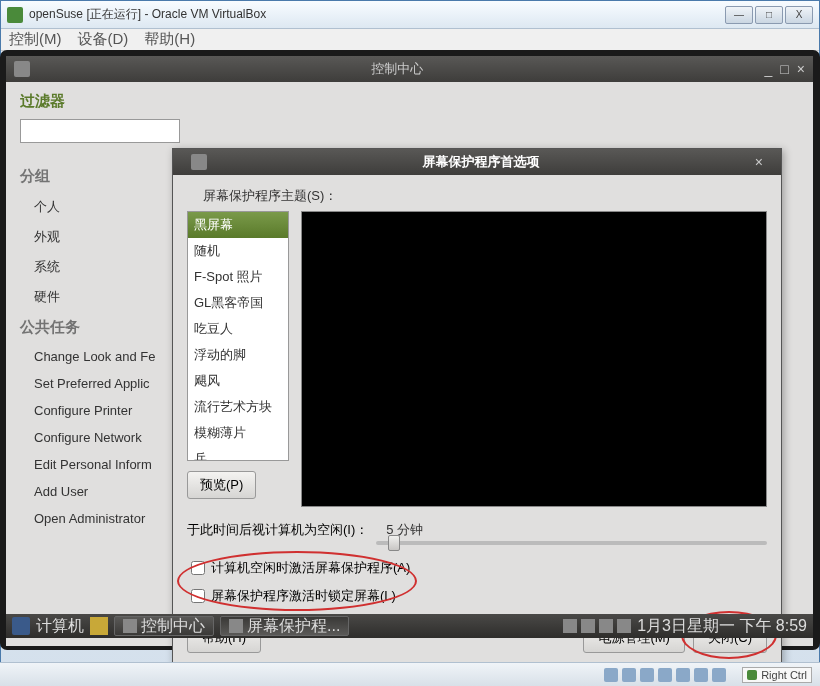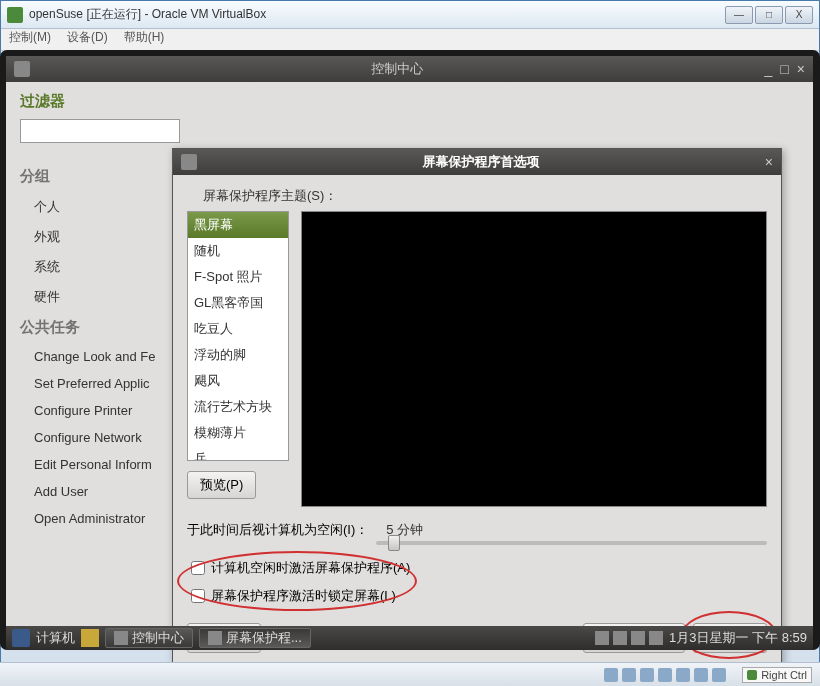--- a/index.html
+++ b/index.html
@@ -6,21 +6,21 @@
     body { width: 820px; height: 686px; background: #d4d0c8; overflow: hidden; position: relative; }
     
     
     .vbox-window { width: 820px; height: 686px; background: linear-gradient(to bottom, #e8f0f8, #d4e0ec); border: 1px solid #4a7aab; }
     .vbox-titlebar { height: 28px; background: linear-gradient(to bottom, #f8fcff, #dde8f2); display: flex; align-items: center; padding: 0 6px; border-bottom: 1px solid #b0c0d0; }
     .vbox-titlebar .vbox-icon { width: 16px; height: 16px; background: #4a8a3a; border-radius: 2px; margin-right: 6px; }
     .vbox-titlebar .title { font-size: 12px; color: #333; flex: 1; }
     .vbox-controls { display: flex; gap: 2px; }
     .vbox-btn { width: 28px; height: 18px; background: linear-gradient(to bottom, #f0f4f8, #cad6e2); border: 1px solid #8a9ab0; border-radius: 2px; display: flex; align-items: center; justify-content: center; font-size: 10px; color: #444; }
     
-    .vbox-menubar { height: 22px; background: #f0f0f0; display: flex; padding: 0 8px; gap: 16px; font-size: 12px; color: #555; border-bottom: 1px solid #ccc; }
+    .vbox-menubar { height: 22px; background: #f0f0f0; display: flex; align-items: center; padding: 0 8px; gap: 16px; font-size: 15px; color: #555; border-bottom: 1px solid #ccc; }
     .vbox-menubar span { cursor: default; }
     
     
     .guest { position: absolute; top: 50px; left: 0; width: 820px; height: 600px; background: #1a1a1a; border-radius: 7px; }
     
     
     .cc-window { position: absolute; top: 6px; left: 6px; width: 807px; height: 590px; background: #e0dfde; }
     .cc-titlebar { height: 26px; background: linear-gradient(to bottom, #595856, #3e3d3b); display: flex; align-items: center; justify-content: space-between; padding: 0 8px; color: #ccc; }
     .cc-titlebar .cc-icon { width: 16px; height: 16px; background: #888; border-radius: 2px; }
     .cc-titlebar .cc-title { font-size: 13px; color: #ccc; }
@@ -28,21 +28,21 @@
     
     .cc-body { display: flex; padding: 10px 14px; gap: 10px; height: calc(100% - 26px); }
     .cc-sidebar { width: 160px; }
     .cc-sidebar h3 { color: #5a7a2a; font-size: 15px; font-weight: bold; margin-bottom: 8px; }
     .cc-sidebar input { width: 100%; height: 24px; border: 1px solid #999; background: #fff; margin-bottom: 18px; padding: 2px 4px; }
     .cc-section h3 { color: #737373; font-size: 15px; margin-bottom: 6px; margin-top: 6px; }
     .cc-section .item { padding: 6px 0 6px 14px; font-size: 13px; color: #333; cursor: default; white-space: nowrap; overflow: hidden; }
     
     
     .ss-dialog { position: absolute; top: 98px; left: 172px; width: 610px; height: 536px; background: #e0dfde; border: 1px solid #555; box-shadow: 2px 2px 8px rgba(0,0,0,0.3); }
-    .ss-titlebar { height: 26px; background: linear-gradient(to bottom, #595856, #3e3d3b); display: flex; align-items: center; justify-content: space-between; padding: 0 8px; }
+    .ss-titlebar { height: 26px; background: linear-gradient(to bottom, #595856, #3e3d3b); display: flex; align-items: center; justify-content: space-between; padding: 0 18px; }
     .ss-titlebar .ss-icon { width: 16px; height: 16px; background: #888; border-radius: 2px; }
     .ss-titlebar .ss-title { color: #fff; font-size: 13px; font-weight: bold; }
     .ss-titlebar .ss-close { color: #ccc; font-size: 14px; cursor: default; }
     
     .ss-body { padding: 12px 14px; }
     .ss-label { font-size: 13px; color: #333; margin-bottom: 6px; margin-left: 16px; }
     .ss-top { display: flex; gap: 12px; }
     .ss-list-wrap { width: 102px; }
     .ss-list { width: 102px; height: 250px; background: #fff; border: 1px solid #999; overflow-y: scroll; font-size: 13px; }
     .ss-list::-webkit-scrollbar { width: 14px; }
@@ -64,21 +64,21 @@
     .ss-check-row { display: flex; align-items: center; gap: 6px; font-size: 13px; margin-bottom: 10px; padding-left: 4px; }
     .ss-check-row input { width: 14px; height: 14px; }
     .red-ellipse-1 { position: absolute; left: -10px; top: -8px; width: 240px; height: 60px; border: 2px solid #d03030; border-radius: 50%; pointer-events: none; }
     
     .ss-buttons { display: flex; justify-content: space-between; margin-top: 18px; }
     .ss-buttons .right-group { display: flex; gap: 8px; position: relative; }
     .ss-btn { padding: 5px 14px; background: linear-gradient(to bottom, #f4f3f1, #d6d5d3); border: 1px solid #999; border-radius: 3px; font-size: 13px; cursor: default; }
     .red-ellipse-2 { position: absolute; right: -10px; top: -12px; width: 96px; height: 48px; border: 2px solid #d03030; border-radius: 50%; pointer-events: none; }
     
     
-    .taskbar { position: absolute; bottom: 0; left: 6px; width: 807px; height: 24px; background: linear-gradient(to bottom, #4a4947, #2e2d2b); display: flex; align-items: center; padding: 0 6px; gap: 6px; color: #ddd; font-size: 13px; }
+    .taskbar { position: absolute; bottom: 12px; left: 6px; width: 807px; height: 24px; background: linear-gradient(to bottom, #4a4947, #2e2d2b); display: flex; align-items: center; padding: 0 6px; gap: 6px; color: #ddd; font-size: 16px; }
     .task-launcher { width: 18px; height: 18px; background: #3a5a8a; border-radius: 2px; }
     .task-item { display: flex; align-items: center; gap: 4px; padding: 2px 8px; background: linear-gradient(to bottom, #5a5957, #3a3937); border: 1px solid #666; border-radius: 2px; height: 20px; }
     .task-item .ticon { width: 14px; height: 14px; background: #888; }
     .task-item.active { background: linear-gradient(to bottom, #3a3937, #5a5957); }
     .tray { margin-left: auto; display: flex; align-items: center; gap: 6px; }
     .tray-icons { display: flex; gap: 4px; }
     .tray-icon { width: 14px; height: 14px; background: #888; }
     
     
     .statusbar { position: absolute; bottom: 0; left: 0; width: 820px; height: 24px; background: linear-gradient(to bottom, #f0f4f8, #d8e0e8); display: flex; align-items: center; justify-content: flex-end; padding: 0 8px; gap: 16px; font-size: 11px; color: #444; border-top: 1px solid #b0c0d0; }

